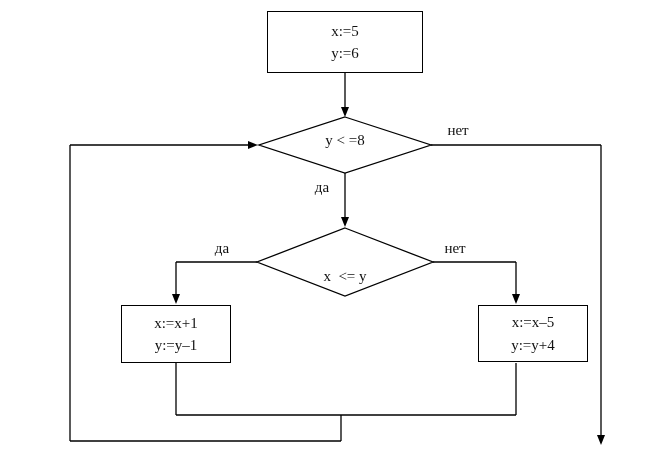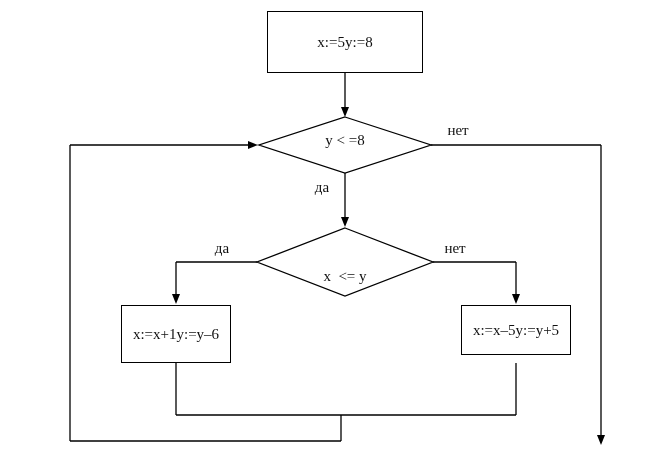--- a/index.html
+++ b/index.html
@@ -9,21 +9,21 @@
     font-family:"Liberation Serif","DejaVu Serif",serif;
     color:var(--text,#111111);
     font-size:15px;
   }
   .stage svg{position:absolute;left:0;top:0;}
   .flowline{stroke:var(--stroke,#000);stroke-width:1.3;fill:none;}
   .arrowhead{fill:var(--stroke,#000);stroke:none;}
   .diamond{fill:#ffffff;stroke:var(--stroke,#000);stroke-width:1.3;}
   .node{
     position:absolute;box-sizing:border-box;
-    display:flex;flex-direction:row;align-items:center;justify-content:center;
+    display:flex;flex-direction:column;align-items:center;justify-content:center;
     background:#ffffff;border:1.4px solid var(--stroke,#000);
     line-height:1.5;text-align:center;
   }
   .lbl{
     position:absolute;transform:translate(-50%,-50%);
     white-space:pre;line-height:1;
   }
 </style>
 </head>
 <body>
@@ -57,34 +57,34 @@
       <polygon class="arrowhead" points="258,145 248,141 248,149"></polygon>
       <polygon class="arrowhead" points="601,445 597,435 605,435"></polygon>
     </g>
 
     <polygon class="diamond" points="345,117 431,145 345,173 259,145"></polygon>
     <polygon class="diamond" points="345,228 433,262 345,296 257,262"></polygon>
   </svg>
 
   <div class="node" style="left:267px;top:11px;width:156px;height:62px;">
     <div>x:=5</div>
-    <div>y:=8</div>
+    <div>y:=6</div>
   </div>
 
   <div class="lbl" style="left:345px;top:140px;">y &lt; =8</div>
   <div class="lbl" style="left:345px;top:276px;">x  &lt;= y</div>
 
   <div class="lbl" style="left:458px;top:130px;">нет</div>
   <div class="lbl" style="left:322px;top:187px;">да</div>
   <div class="lbl" style="left:222px;top:248px;">да</div>
   <div class="lbl" style="left:455px;top:248px;">нет</div>
 
   <div class="node" style="left:121px;top:305px;width:110px;height:58px;text-align:center;">
     <div>x:=x+1</div>
-    <div>y:=y–6</div>
+    <div>y:=y–1</div>
   </div>
 
-  <div class="node" style="left:461px;top:305px;width:110px;height:50px;">
+  <div class="node" style="left:478px;top:305px;width:110px;height:57px;">
     <div>x:=x–5</div>
-    <div>y:=y+5</div>
+    <div>y:=y+4</div>
   </div>
 
 </div>
 
 </body></html>

